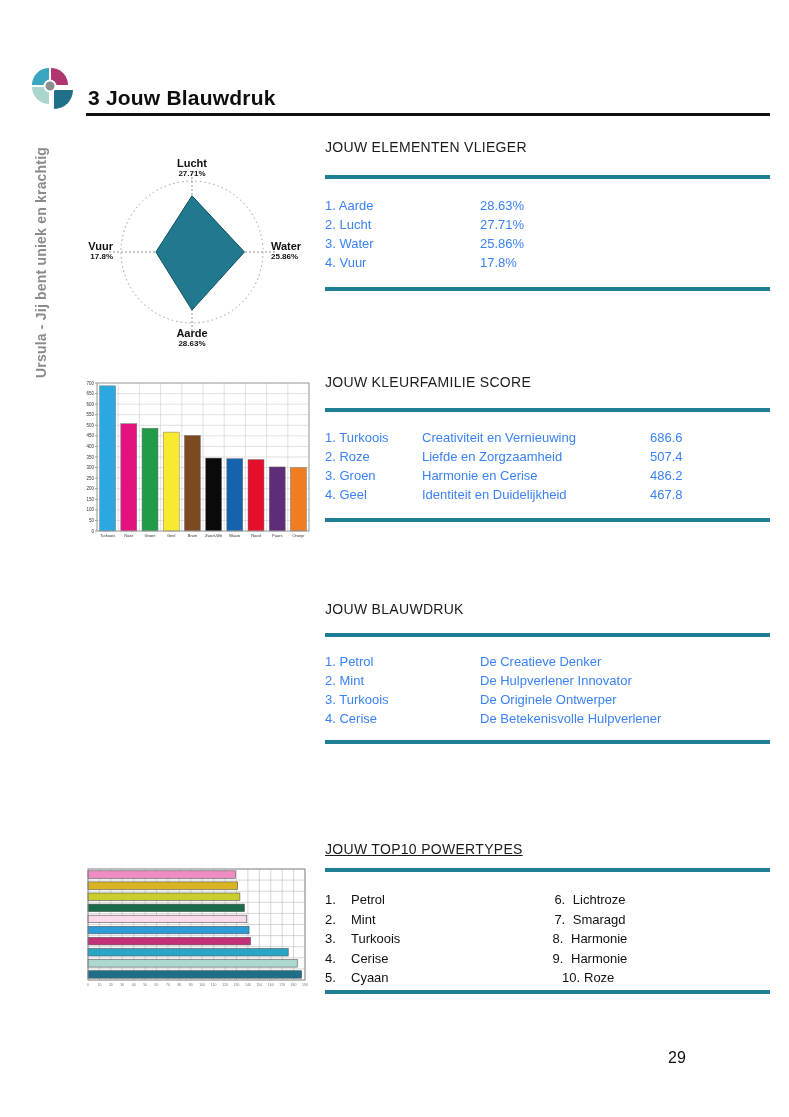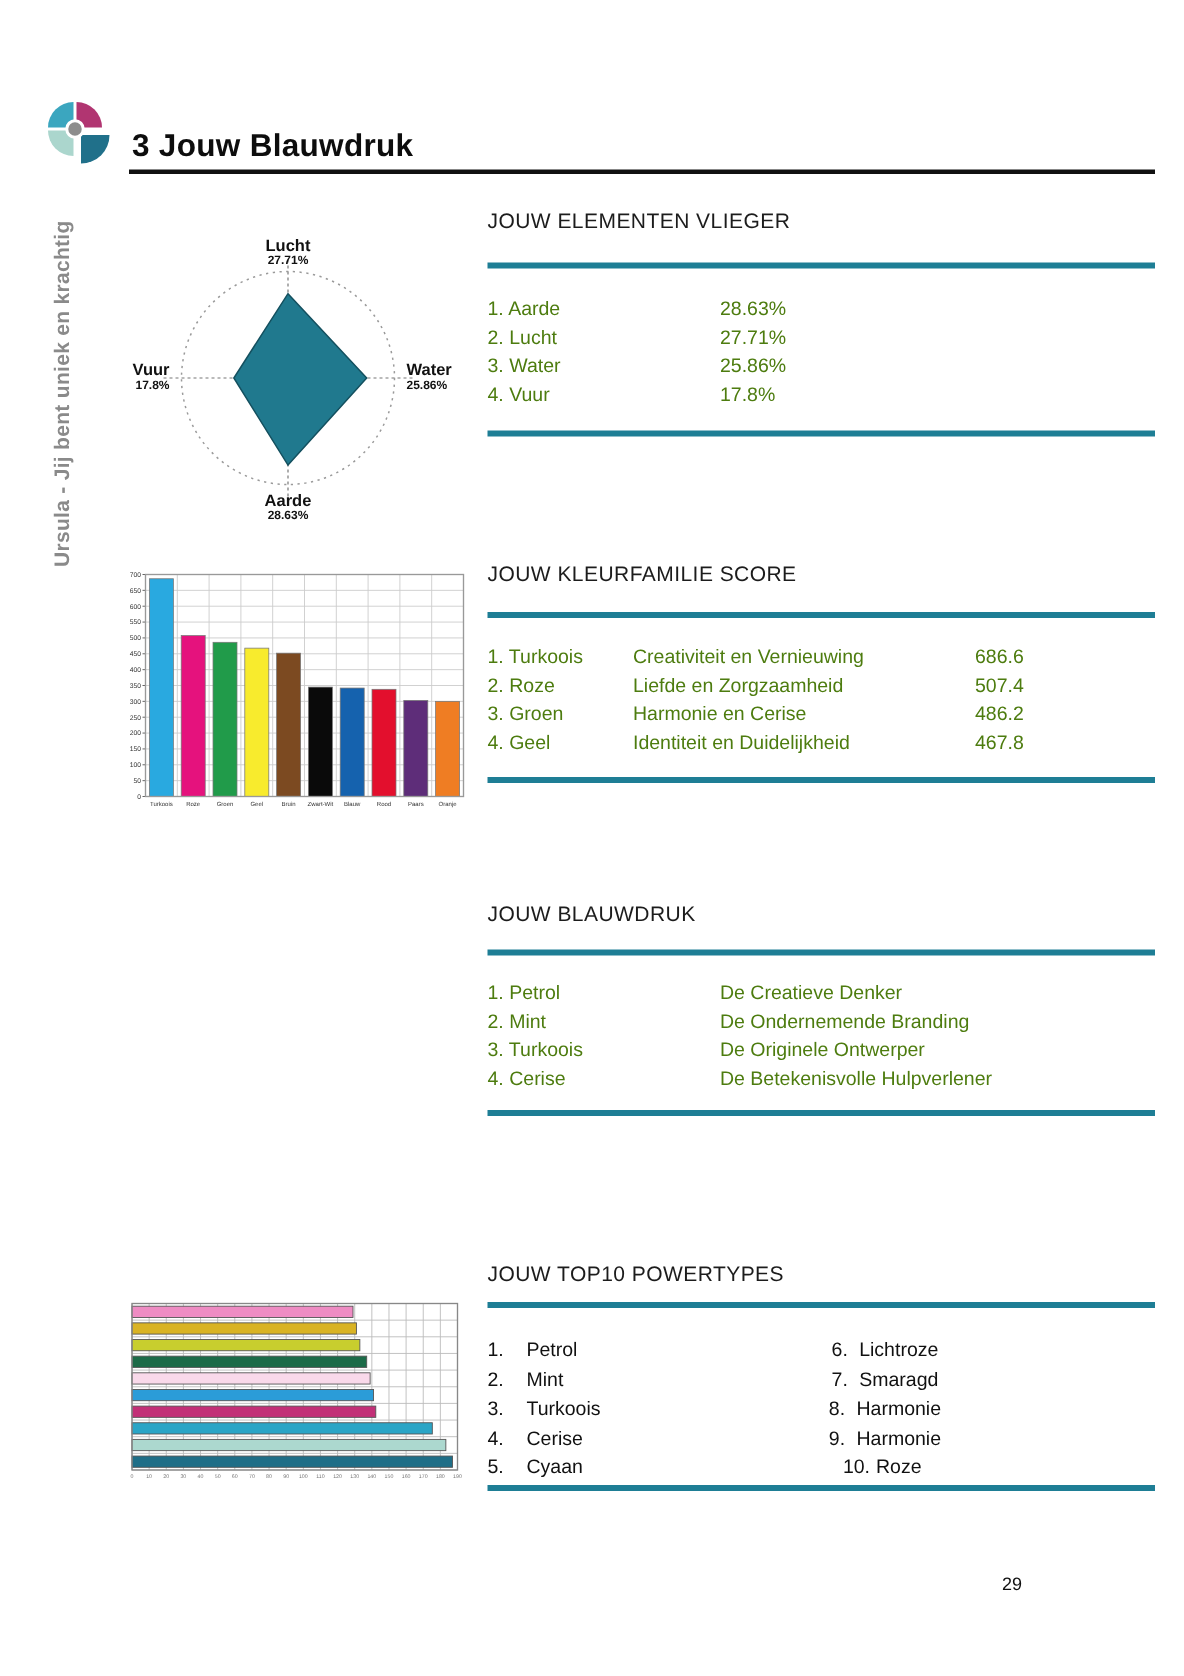--- a/index.html
+++ b/index.html
@@ -5,31 +5,31 @@
   html,body{margin:0;padding:0;background:#fff;}
   .page{position:relative;width:789px;height:1117px;background:#fff;overflow:hidden;
         font-family:"Liberation Sans",sans-serif;color:#111;}
   .abs{position:absolute;}
   .page-title{font-size:21px;font-weight:bold;color:#0d0d0d;letter-spacing:.2px;}
   .title-underline{height:3px;background:#111;}
   .sidebar-text{font-size:14px;font-weight:bold;color:#8a8a8a;white-space:nowrap;
                 transform:rotate(-90deg);transform-origin:0 0;letter-spacing:.2px;}
   .section-heading{font-size:14px;color:#1c1c1c;letter-spacing:.3px;}
   .rule{height:4px;background:#1E7E95;width:445px;}
-  .list{width:445px;font-size:13px;line-height:19px;color:#4d7c0f;}
+  .list{width:445px;font-size:13px;line-height:19px;color:#3b82f6;}
   .row{position:relative;height:19px;}
   .row .val1{position:absolute;left:155px;top:0;}
   .row .desc2{position:absolute;left:97px;top:0;}
   .row .val2{position:absolute;left:325px;top:0;}
   .row .desc3{position:absolute;left:155px;top:0;}
   .rank{display:inline;}
   .rank4{display:inline-block;width:26px;}
   .tcol{position:absolute;font-size:13px;line-height:19.5px;}
   .footer-text{font-size:10px;color:#222;}
-  .page-number{font-size:12px;color:#111;}
+  .page-number{font-size:16px;color:#111;}
   svg text{font-family:"Liberation Sans",sans-serif;}
 </style>
 </head>
 <body>
 
 <div class="page">
 
   <div class="abs" style="left:28px;top:64px;width:48px;height:48px;">
     <svg width="48" height="48" viewBox="0 0 48 48">
       <path d="M21,21 L21,4 A17,17 0 0 0 4,21 Z" fill="#3BA6BF"></path>
@@ -201,21 +201,21 @@
   <div class="abs rule" style="left:325px;top:633px;"></div>
   <div class="abs list" style="left:325px;top:652px;">
     <div class="row">
       <span class="rank">1.</span>
       <span>Petrol</span>
       <span class="desc3">De Creatieve Denker</span>
     </div>
     <div class="row">
       <span class="rank">2.</span>
       <span>Mint</span>
-      <span class="desc3">De Ondernemende Branding</span>
+      <span class="desc3">De Hulpverlener Innovator</span>
     </div>
     <div class="row">
       <span class="rank">3.</span>
       <span>Turkoois</span>
       <span class="desc3">De Originele Ontwerper</span>
     </div>
     <div class="row">
       <span class="rank">4.</span>
       <span>Cerise</span>
       <span class="desc3">De Betekenisvolle Hulpverlener</span>
@@ -281,21 +281,21 @@
         <rect x="4" y="40.099999999999994" width="156.46842105263158" height="7.5" fill="#1C6B48" stroke="#555" stroke-width="0.6"></rect>
         <rect x="4" y="51.199999999999996" width="158.7526315789474" height="7.5" fill="#F9D9EA" stroke="#555" stroke-width="0.6"></rect>
         <rect x="4" y="62.3" width="161.03684210526316" height="7.5" fill="#2B9CD8" stroke="#555" stroke-width="0.6"></rect>
         <rect x="4" y="73.39999999999999" width="162.52157894736843" height="7.5" fill="#C23077" stroke="#555" stroke-width="0.6"></rect>
         <rect x="4" y="84.5" width="200.21105263157895" height="7.5" fill="#2AA5C6" stroke="#555" stroke-width="0.6"></rect>
         <rect x="4" y="95.6" width="209.2336842105263" height="7.5" fill="#ACD8CF" stroke="#555" stroke-width="0.6"></rect>
         <rect x="4" y="106.69999999999999" width="213.6878947368421" height="7.5" fill="#1F6E87" stroke="#555" stroke-width="0.6"></rect>
         <rect x="4" y="5" width="217" height="111" fill="none" stroke="#888" stroke-width="0.9"></rect>
       </svg></div>
 
-  <div class="abs section-heading" style="left:325px;top:841px;">JOUW TOP10 POWERTYPES</div>
+  <div class="abs section-heading" style="left:325px;top:841px;text-decoration:underline;">JOUW TOP10 POWERTYPES</div>
   <div class="abs rule" style="left:325px;top:868px;"></div>
 
   <div class="abs tcol" style="left:325px;top:890px;">
     <div><span class="rank4">1.</span><span>Petrol</span></div>
     <div><span class="rank4">2.</span><span>Mint</span></div>
     <div><span class="rank4">3.</span><span>Turkoois</span></div>
     <div><span class="rank4">4.</span><span>Cerise</span></div>
     <div><span class="rank4">5.</span><span>Cyaan</span></div>
   </div>
   <div class="abs tcol" style="left:545px;top:890px;text-align:center;">

